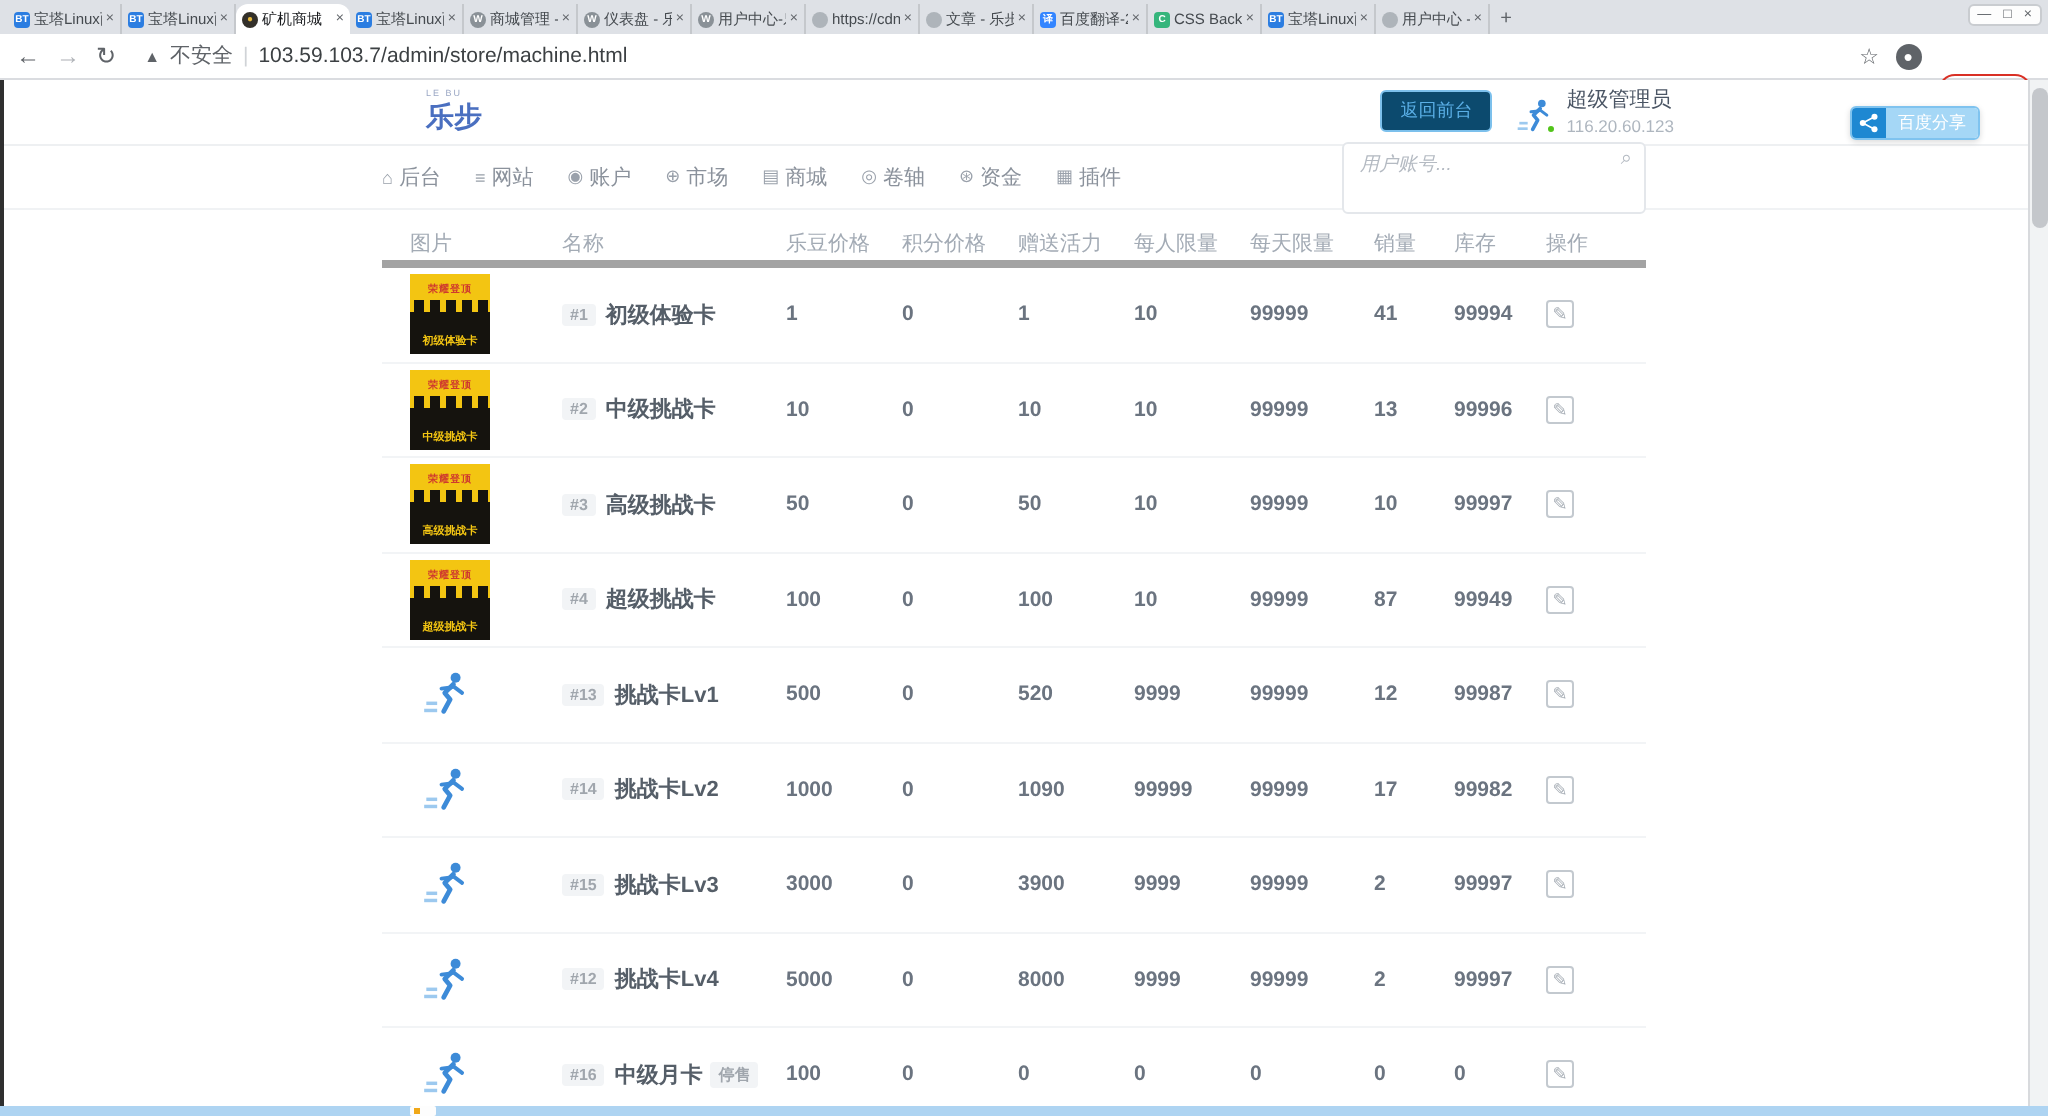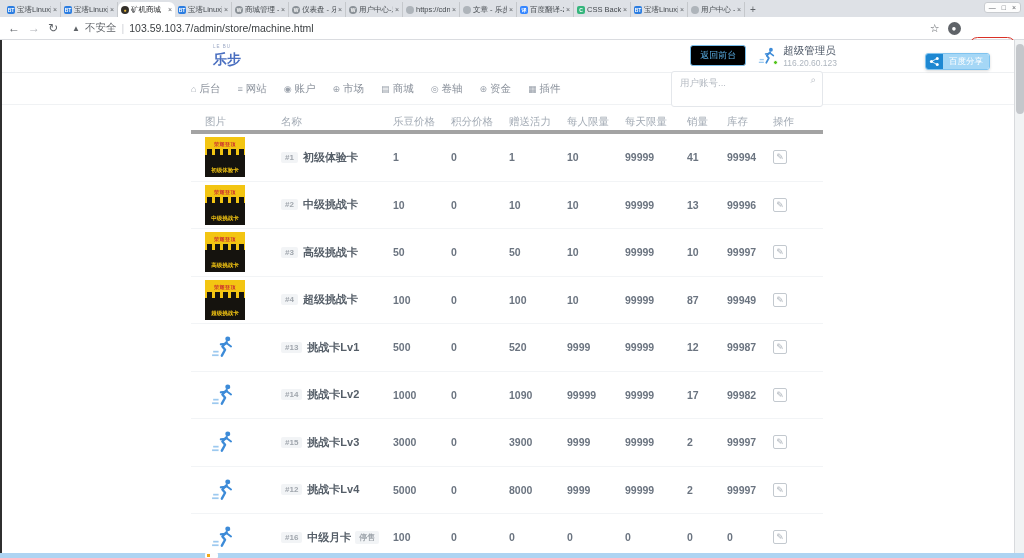--- a/index.html
+++ b/index.html
@@ -43,34 +43,34 @@
 
   
   .page { position:absolute; top:40px; left:0; right:10px; bottom:5px; background:#fff; overflow:hidden; }
   .container { width:632px; margin:0 auto; }
   .siteheader { height:33px; border-bottom:1px solid #eef0f2; }
   .siteheader .container { display:flex; align-items:center; justify-content:space-between; height:100%; }
   .logo-block { padding-left:22px; line-height:1; cursor:pointer; }
   .logo-sub { font-size:4.5px; color:#9aa7c4; letter-spacing:1px; display:block; margin-bottom:1px; }
   .logo { font-size:14px; font-weight:bold; color:#4a6fc0; }
   .hdr-right { display:flex; align-items:center; gap:12px; margin-right:-14px; }
-  .back-btn { border:1px solid #7cc0ec; color:#5aafe6; background:#000000; font-size:9px; padding:3px 9px; border-radius:3px; cursor:pointer; }
-  .admin { display:flex; align-items:center; gap:5px; cursor:pointer; }
+  .back-btn { border:1px solid #7cc0ec; color:#5aafe6; background:#0c4a6e; font-size:9px; padding:3px 9px; border-radius:3px; cursor:pointer; }
+  .admin { display:flex; align-items:flex-end; gap:5px; cursor:pointer; }
   .runner-wrap { position:relative; width:20px; height:20px; }
   .status-dot { position:absolute; right:0; bottom:1px; width:5px; height:5px; border-radius:50%; background:#52c41a; border:1px solid #fff; }
   .admin-name { font-size:10.5px; color:#4a5564; line-height:1.3; }
   .admin-ip { font-size:8.5px; color:#aeb6bf; line-height:1.2; }
 
   
   .menubar { height:32px; border-bottom:1px solid #f0f2f4; }
   .menubar .container { display:flex; align-items:center; height:100%; }
   .menu-item { display:flex; align-items:center; gap:3px; margin-right:17px; font-size:10.5px; color:#8b929c; cursor:pointer; }
   .mi-glyph { font-size:9px; color:#9aa1ab; }
   .searchbox { margin-left:auto; position:relative; }
-  .searchbox input { width:152px; height:36px; border:1px solid #e4e7eb; border-radius:3px; font-size:9.5px; color:#666; padding:0 22px 12px 8px; outline:none; font-family:inherit; }
+  .searchbox input { width:152px; height:36px; border:1px solid #e4e7eb; border-radius:3px; font-size:9.5px; color:#666; padding:0 22px 12px 8px; outline:none; font-family:inherit;font-style:italic; }
   .searchbox input::placeholder { color:#b4bac2; }
   .mag { position:absolute; right:7px; top:3px; font-size:10px; color:#b4bac2; }
 
   
   .float-btn { position:absolute; right:34px; top:53px; display:flex; align-items:center; border:1px solid #7fc3ef; border-radius:3px; overflow:hidden; cursor:pointer; z-index:60; box-shadow:0 1px 3px rgba(0,0,0,.15); }
   .fb-icon { width:17px; height:15px; background:#1e88d2; display:flex; align-items:center; justify-content:center; }
   .fb-label { height:15px; background:#a5d7f6; color:#fff; font-size:8.5px; line-height:15px; padding:0 6px; }
 
   
   .content { padding-top:8px; }

